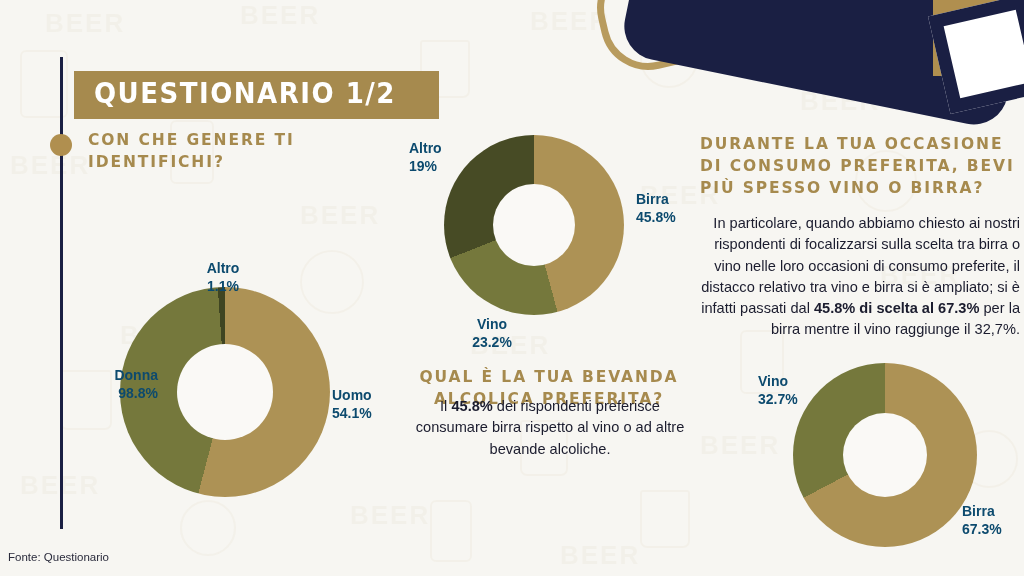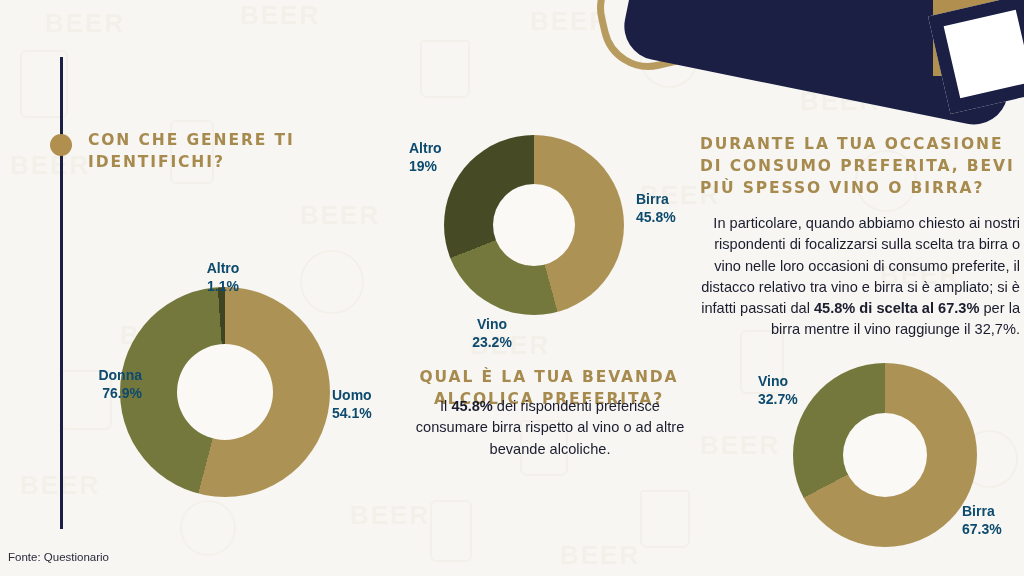--- a/index.html
+++ b/index.html
@@ -281,35 +281,38 @@
   </div>
 
   <div class="gold-loop"></div>
   <div class="navy-bar"></div>
   <div class="gold-square"></div>
   <div class="navy-frame"></div>
 
   <div class="timeline-line"></div>
   <div class="timeline-dot"></div>
 
+  <div class="title-banner">
+    <span>QUESTIONARIO 1/2</span>
+  </div>
 
   <div class="qhead block-gender-head">CON CHE GENERE TI IDENTIFICHI?</div>
 
   <div class="qhead block-drink-head">QUAL È LA TUA BEVANDA ALCOLICA PREFERITA?</div>
   <div class="body-text block-drink-text"><span>Il </span><b>45.8%</b><span> dei rispondenti preferisce consumare birra rispetto al vino o ad altre bevande alcoliche.</span></div>
 
   <div class="qhead block-occasion-head">DURANTE LA TUA OCCASIONE DI CONSUMO PREFERITA, BEVI PIÙ SPESSO VINO O BIRRA?</div>
   <div class="body-text block-occasion-text"><span>In particolare, quando abbiamo chiesto ai nostri rispondenti di focalizzarsi sulla scelta tra birra o vino nelle loro occasioni di consumo preferite, il distacco relativo tra vino e birra si è ampliato; si è infatti passati dal </span><b>45.8% di scelta al 67.3%</b><span> per la birra mentre il vino raggiunge il 32,7%.</span></div>
 
   <div class="donut" id="donut-gender" style="background: conic-gradient(rgb(173, 146, 85) 0deg, rgb(173, 146, 85) 194.76deg, rgb(117, 120, 60) 194.76deg, rgb(117, 120, 60) 356.04deg, rgb(63, 69, 34) 356.04deg, rgb(63, 69, 34) 360deg);">
     <div class="donut-hole"></div>
   </div>
-  <div class="donut-label" style="left:80px; top:366px; text-align:right; width:62px;">
+  <div class="donut-label" style="left:96px; top:366px; text-align:right; width:62px;">
     <div>Donna</div>
-    <div>76.9%</div>
+    <div>98.8%</div>
   </div>
   <div class="donut-label" style="left:332px; top:386px; text-align:left; width:70px;">
     <div>Uomo</div>
     <div>54.1%</div>
   </div>
   <div class="donut-label" style="left:185px; top:259px; text-align:center; width:76px;">
     <div>Altro</div>
     <div>1.1%</div>
   </div>
 

